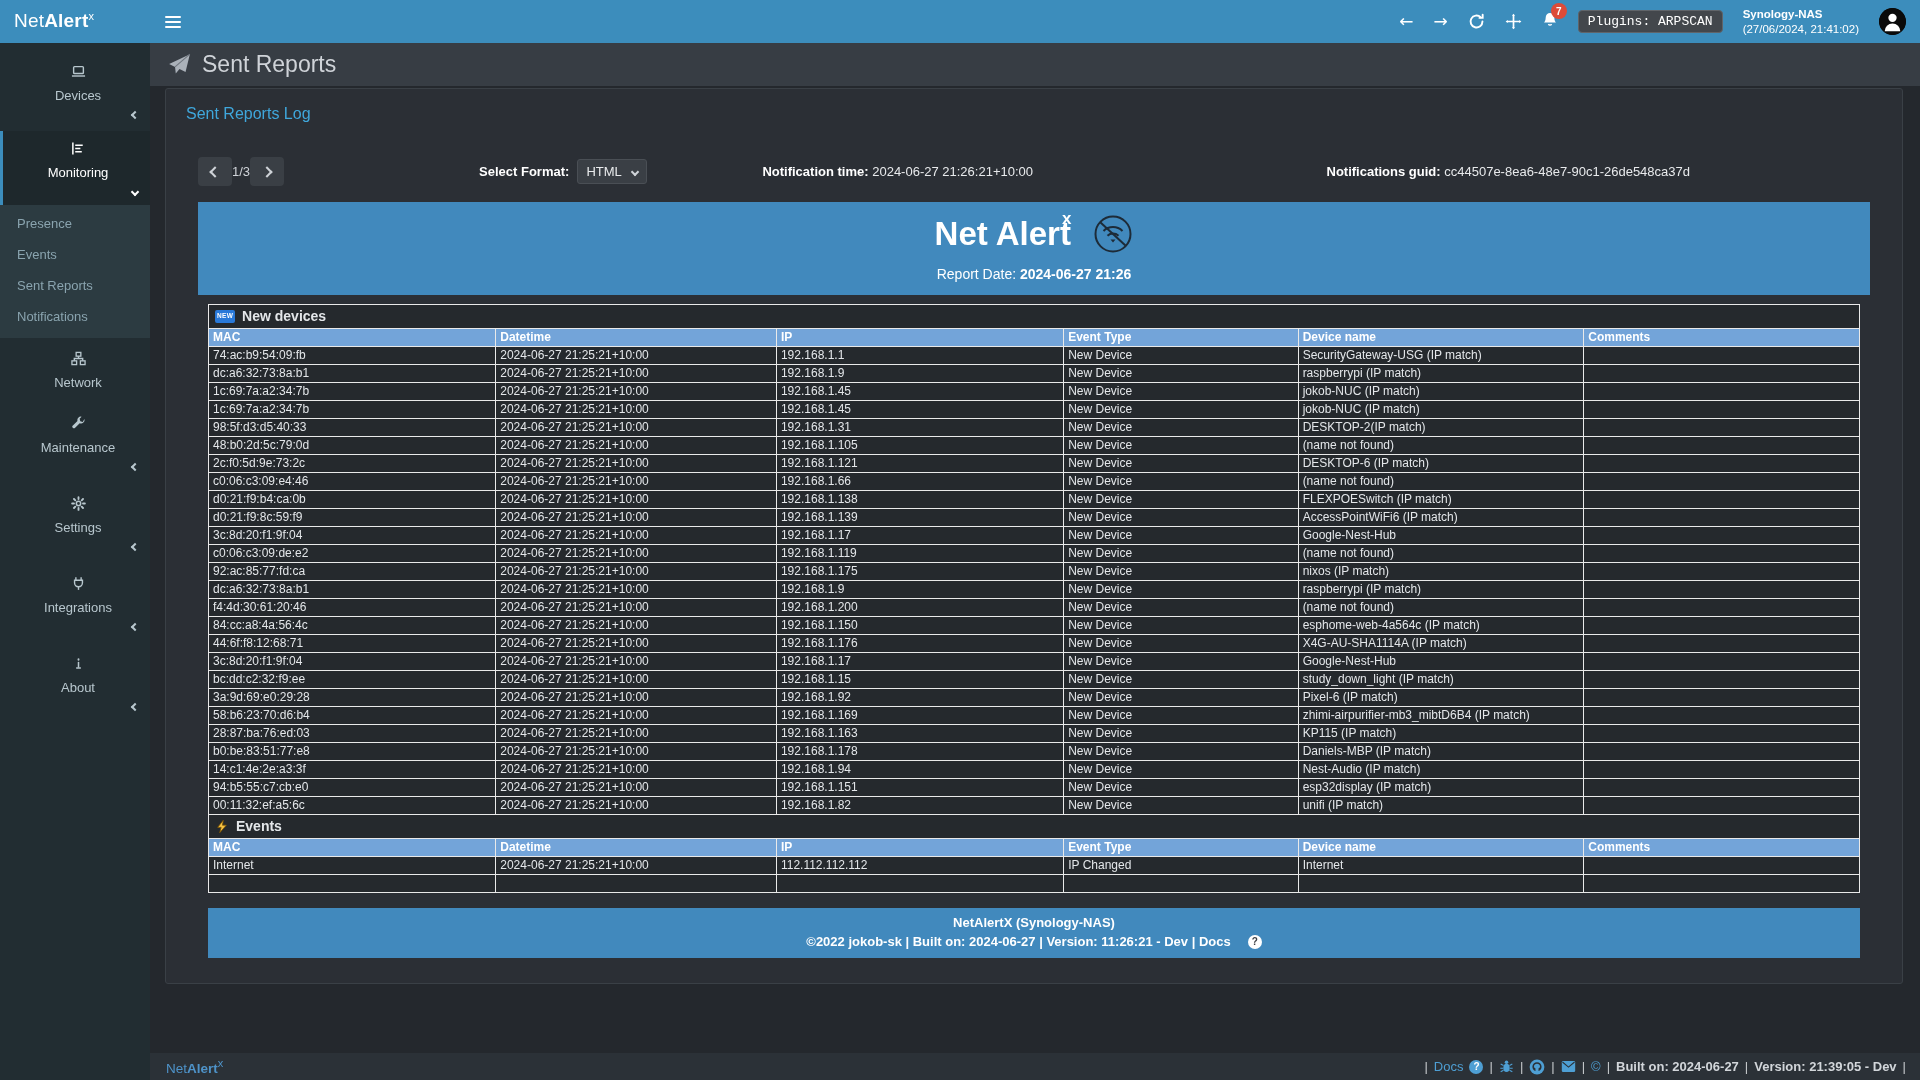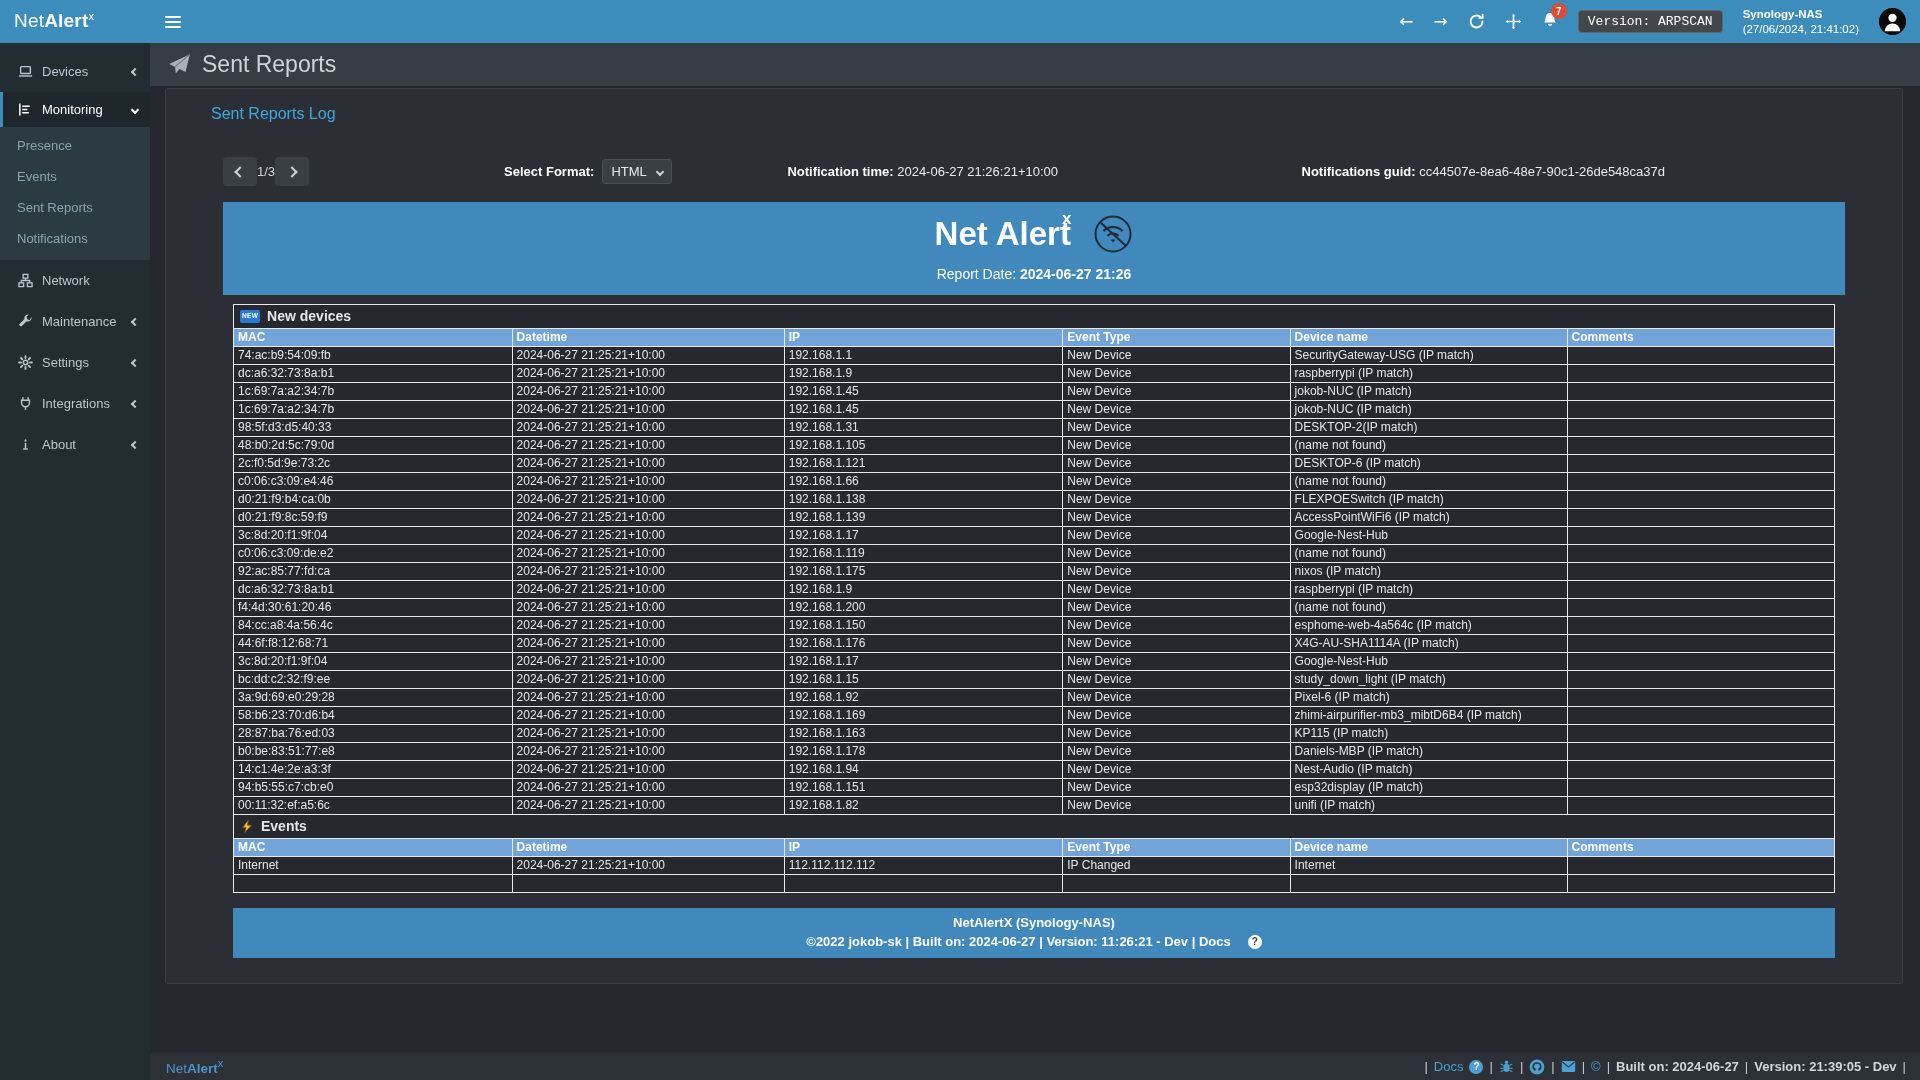--- a/index.html
+++ b/index.html
@@ -26,36 +26,36 @@
            display:flex; align-items:center; justify-content:center; padding:0 3px; }
   .plugins-pill { background:#43474c; border:1px solid #606469; border-radius:4px; padding:3px 9px;
                   font-family:"Liberation Mono","DejaVu Sans Mono",monospace; font-size:13px; color:#fff; cursor:pointer; }
   .host-block { color:#fff; font-size:11.5px; line-height:1.3; font-weight:700; }
   .host-block .t2 { font-weight:400; }
   .avatar { width:27px; height:27px; border-radius:50%; overflow:hidden; cursor:pointer; background:#0a0a0a;
             display:flex; align-items:center; justify-content:center; }
   
   .main { flex:1; display:flex; min-height:0; }
   .sidebar { width:150px; background:#222d32; flex-shrink:0; font-size:13px; color:#b8c7ce; padding-top:8px; }
-  .side-item { display:flex; align-items:center; gap:9px; padding:13px 12px 13px 15px; cursor:pointer; border-left:3px solid transparent; }
+  .side-item { display:flex; align-items:center; gap:9px; padding:13px 12px 13px 15px; cursor:pointer; border-left:3px solid transparent;flex-direction:column; }
   .side-item .lbl { white-space:nowrap; }
   .side-item.active { background:#1e282c; border-left-color:#3c8dbc; color:#fff; padding-top:10px; padding-bottom:10px; }
   .side-item svg { flex-shrink:0; }
   .chev { width:6px; height:6px; border-left:2px solid currentColor; border-bottom:2px solid currentColor;
           display:inline-block; margin-left:auto; flex-shrink:0; }
   .chev.left { transform:rotate(45deg); }
   .chev.down { transform:rotate(-45deg); }
   .submenu { background:#2c3b41; padding:3px 0 6px; }
   .submenu-item { padding:8px 12px 8px 17px; color:#8aa4af; cursor:pointer; }
   .content { flex:1; display:flex; flex-direction:column; min-width:0; }
   .content-header { height:43px; background:#373d44; display:flex; align-items:center; gap:11px;
                     padding:0 18px; color:#cfd3d8; font-size:23px; flex-shrink:0; }
   .content-body { flex:1; padding:2px 17px 0 15px; overflow:hidden; }
   
-  .panel { background:#2b2f35; border:1px solid #3a4046; border-radius:3px; min-height:896px; padding:14px 45px 22px; }
+  .panel { background:#2b2f35; border:1px solid #3a4046; border-radius:3px; min-height:896px; padding:14px 20px 22px; }
   .panel-title { color:#3fa7dc; font-size:16px; font-weight:400; margin:2px 0 34px; }
   .controls-row { display:flex; align-items:center; margin:0 12px 16px; font-size:13px; color:#fff; }
   .pager { display:flex; align-items:center; gap:0; }
   .pg-btn { width:34px; height:29px; background:#3a3f45; border:none; border-radius:4px; color:#cfd3d8;
             display:flex; align-items:center; justify-content:center; cursor:pointer; }
   .pg-btn .chev { width:8px; height:8px; margin:0; }
   .pg-num { color:#cfd3d8; }
   .grp-format { display:flex; align-items:center; gap:8px; margin-left:195px; }
   .grp-time { margin-left:115px; }
   .grp-guid { margin-left:auto; margin-right:180px; }
@@ -123,21 +123,21 @@
         <path d="M8 0.6 6.6 2.6h2.8zM8 15.4 6.6 13.4h2.8zM0.6 8 2.6 6.6v2.8zM15.4 8 13.4 6.6v2.8z" fill="#fff" stroke="none"></path>
       </svg>
     </span>
     <span class="bell-wrap">
       <svg width="16" height="17" viewBox="0 0 16 16">
         <path d="M8 1.6a4.3 4.3 0 0 0-4.3 4.3c0 3.2-1.2 4.5-1.7 5.2h12c-.5-.7-1.7-2-1.7-5.2A4.3 4.3 0 0 0 8 1.6z" fill="#fff"></path>
         <path d="M6.5 12.6a1.6 1.6 0 0 0 3 0" fill="none" stroke="#fff" stroke-width="1.4"></path>
       </svg>
       <span class="badge">7</span>
     </span>
-    <span class="plugins-pill">Version: ARPSCAN</span>
+    <span class="plugins-pill">Plugins: ARPSCAN</span>
     <div class="host-block">
       <div>Synology-NAS</div>
       <div class="t2">(27/06/2024, 21:41:02)</div>
     </div>
     <span class="avatar">
       <svg width="27" height="27" viewBox="0 0 26 26">
         <circle cx="13" cy="13" r="13" fill="#0a0a0a"></circle>
         <circle cx="13" cy="9.5" r="4" fill="#fff"></circle>
         <path d="M5.5 22.5a7.5 7.5 0 0 1 15 0z" fill="#fff"></path>
       </svg>

